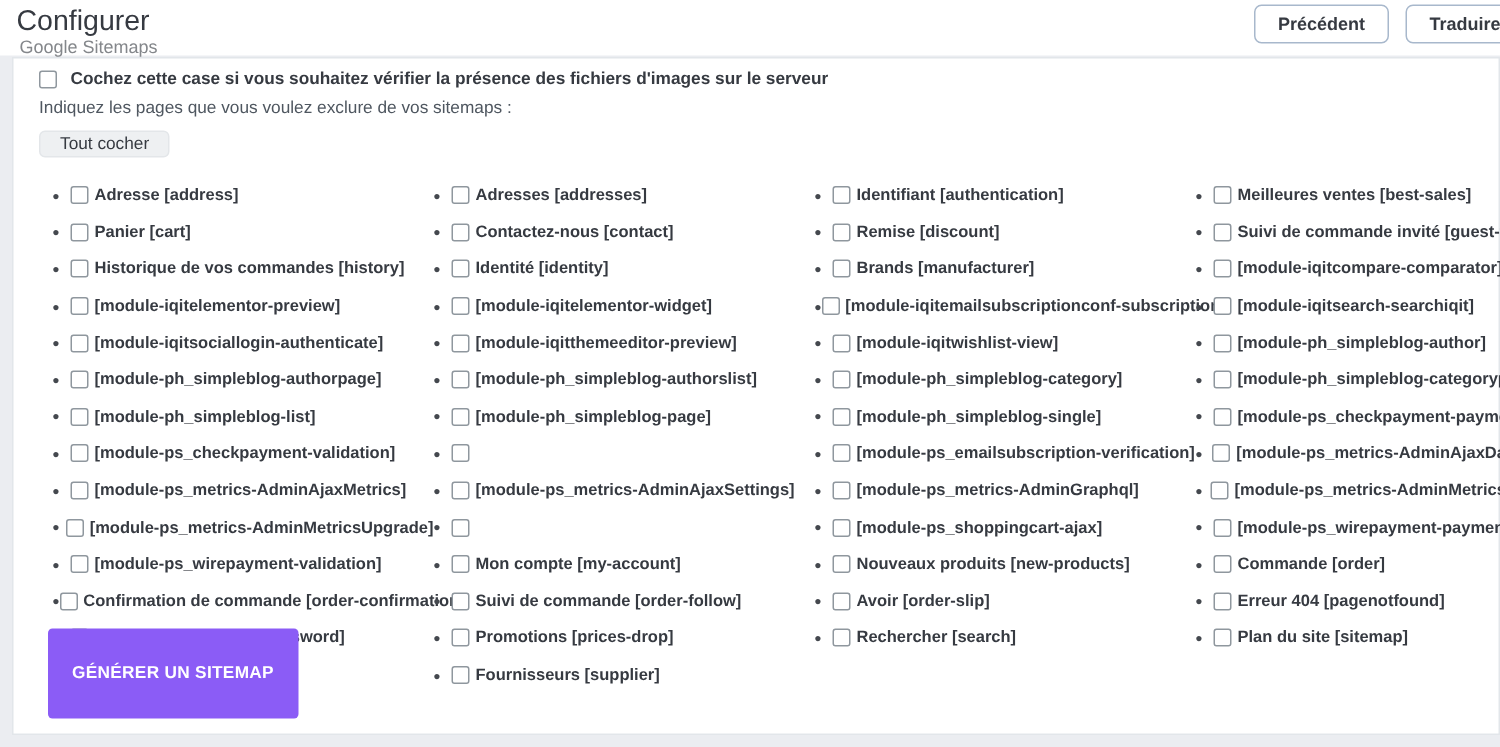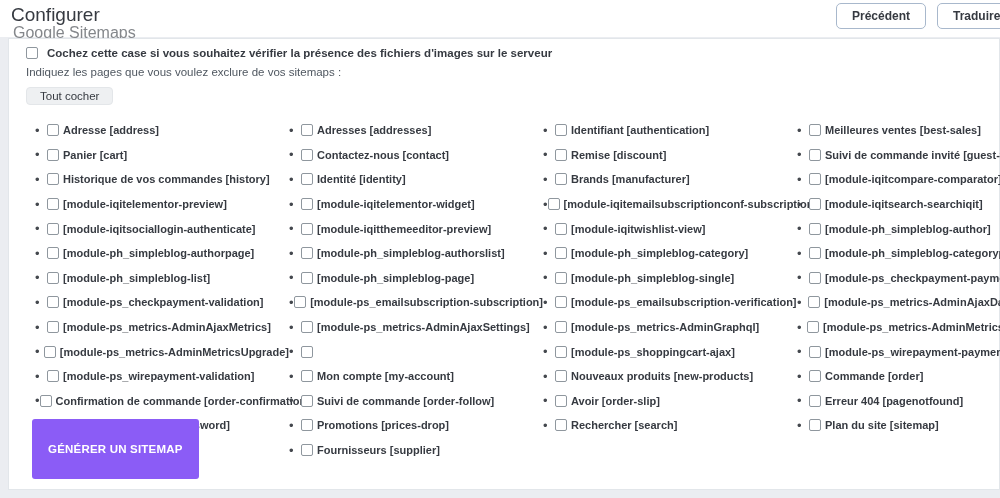--- a/index.html
+++ b/index.html
@@ -16,21 +16,21 @@
     background: #ffffff;
     padding: 4px 0 0 11px;
   }
   .page-title {
     font-size: 19px;
     font-weight: 400;
     color: #363a41;
     line-height: 22px;
   }
   .page-subtitle {
-    font-size: 16px;
+    font-size: 12px;
     color: #84878b;
     margin-left: 2px;
     margin-top: -2px;
   }
   .header-buttons {
     position: absolute;
     top: 3px;
     left: 836px;
     display: flex;
     gap: 11px;
@@ -310,21 +310,20 @@
           <span class="page-label">[module-ps_checkpayment-payment]</span>
         </li>
         <li class="page-item">
           <span class="bullet">•</span>
           <input type="checkbox" style="">
           <span class="page-label">[module-ps_checkpayment-validation]</span>
         </li>
         <li class="page-item">
           <span class="bullet">•</span>
           <input type="checkbox" style="">
-          <span class="page-label">[module-ps_emailsubscription-subscription]</span>
         </li>
         <li class="page-item">
           <span class="bullet">•</span>
           <input type="checkbox" style="">
           <span class="page-label">[module-ps_emailsubscription-verification]</span>
         </li>
         <li class="page-item">
           <span class="bullet">•</span>
           <input type="checkbox" style="">
           <span class="page-label">[module-ps_metrics-AdminAjaxDashboard]</span>

